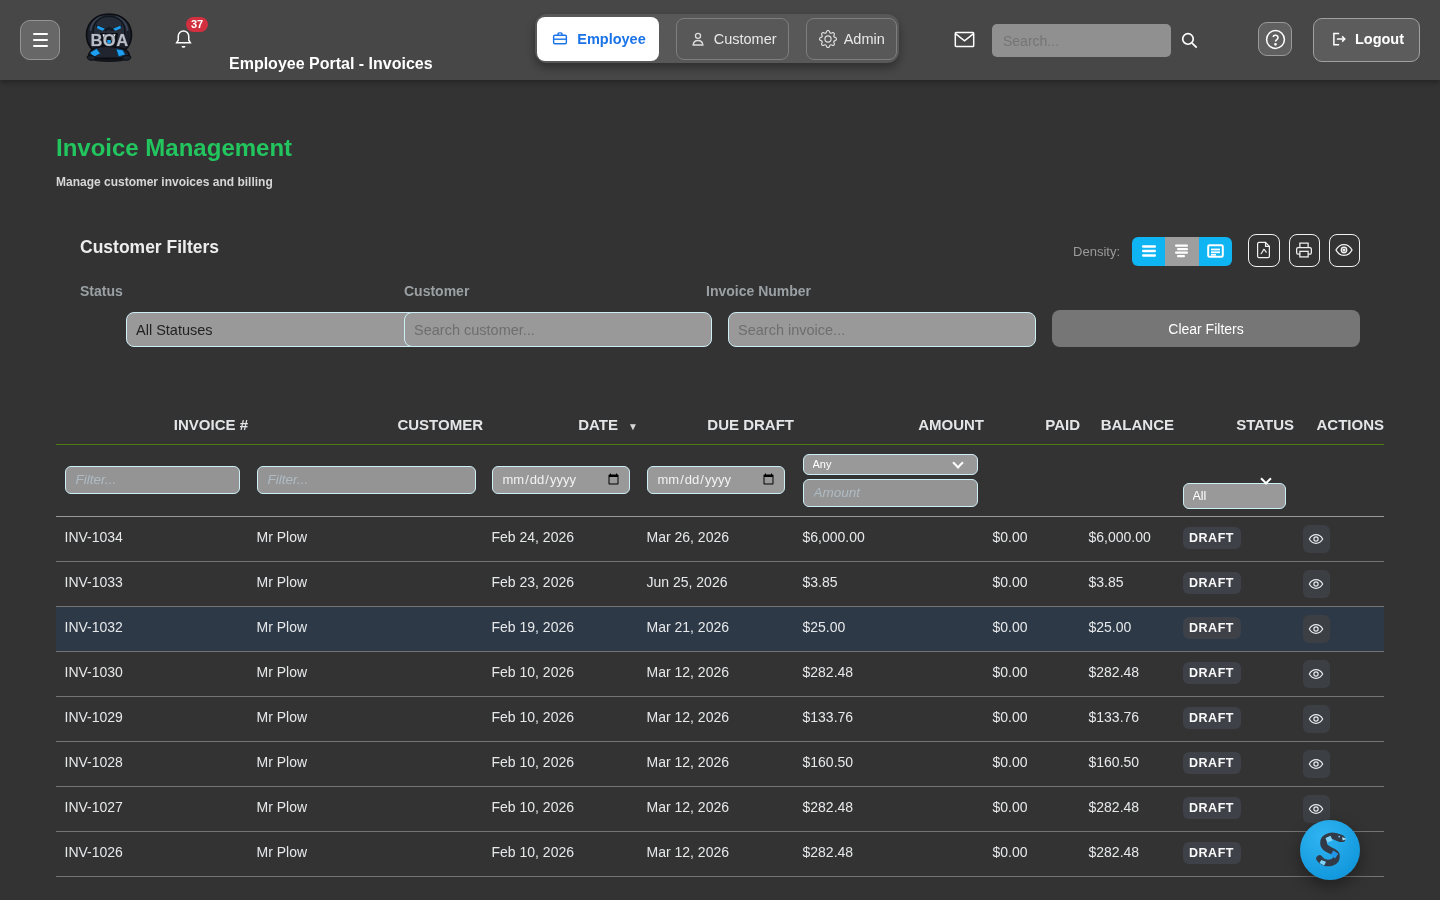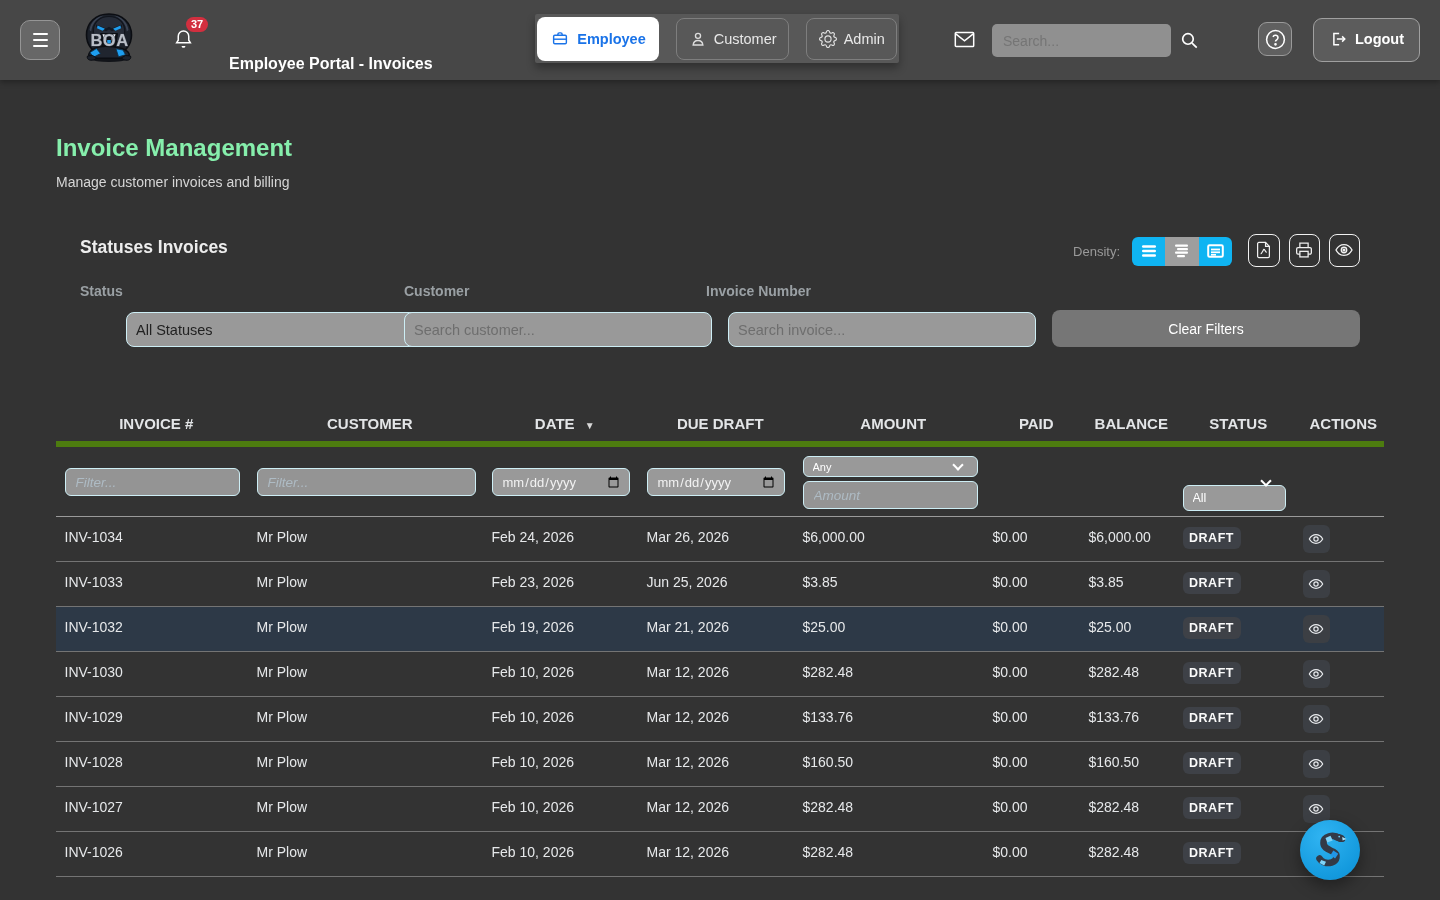--- a/index.html
+++ b/index.html
@@ -4,51 +4,51 @@
 * { margin:0; padding:0; box-sizing:border-box; }
 html,body { width:1440px; height:900px; overflow:hidden; background:#333333; font-family:"Liberation Sans", sans-serif; }
 
 .hdr { position:absolute; left:0; top:0; width:1440px; height:80px; background:#474747; box-shadow:0 2px 6px rgba(0,0,0,.35); }
 .burger { position:absolute; left:20px; top:20px; width:40px; height:40px; border-radius:10px; background:#676767; border:1px solid #959595; }
 .burger i { position:absolute; left:12px; width:15px; height:2.6px; border-radius:2px; background:#fff; }
 .logo { position:absolute; left:82px; top:12px; }
 .bellwrap { position:absolute; left:173px; top:28px; width:40px; height:30px; }
 .badge { position:absolute; left:13px; top:-11px; min-width:22px; height:15px; border-radius:8px; background:#d22f3f; color:#fff; font-size:11px; font-weight:bold; text-align:center; line-height:15px; }
 .htitle { position:absolute; left:229px; top:31px; font-size:16px; font-weight:bold; color:#fff;margin-top:24px; }
-.navgrp { position:absolute; left:535px; top:14px; height:49px; width:364px; background:#585858; border-radius:2px; box-shadow:0 5px 9px rgba(0,0,0,.32); display:flex; align-items:center; padding:12px 2px; gap:17px; }
+.navgrp { position:absolute; left:535px; top:14px; height:49px; width:364px; background:#585858; border-radius:12px; box-shadow:0 5px 9px rgba(0,0,0,.32); display:flex; align-items:center; padding:12px 2px; gap:17px; }
 .pill { display:flex; align-items:center; justify-content:center; gap:7px; height:42px; border-radius:8px; border:1px solid #7e7e7e; background:#585858; color:#e8e8e8; font-size:14.5px; font-family:inherit; }
 .pill.on { height:44px; background:#fff; border:none; color:#1a73e8; font-weight:bold; }
 .p-emp { width:128px; } .p-cus { width:119px; } .p-adm { width:95px; }
 .mailic { position:absolute; left:954px; top:31px; }
 .hsearch { position:absolute; left:992px; top:24px; width:179px; height:33px; border-radius:5px; border:none; background:#909090; font-size:14px; padding-left:11px; color:#333; font-family:inherit; }
 .hsearch::placeholder { color:#757575; opacity:1; }
 .magic { position:absolute; left:1181px; top:32px; }
 .helpbtn { position:absolute; left:1258px; top:22px; width:34px; height:34px; border-radius:9px; background:#606060; border:1.5px solid #9a9a9a; display:flex; align-items:center; justify-content:center; }
 .logoutbtn { position:absolute; left:1313px; top:18px; width:107px; height:44px; border-radius:9px; background:#5c5c5c; border:1.5px solid #a0a0a0; display:flex; align-items:center; justify-content:center; gap:8px; color:#fff; font-size:14.5px; font-weight:bold; font-family:inherit; padding-bottom:3px; }
 
-.h1 { position:absolute; left:56px; top:134px; font-size:24px; line-height:28px; font-weight:bold; color:#86efac; }
-.sub { position:absolute; left:56px; top:172px; font-size:14px; line-height:21px; color:#d6d6d6; }
+.h1 { position:absolute; left:56px; top:134px; font-size:24px; line-height:28px; font-weight:bold; color:#22c55e; }
+.sub { position:absolute; left:56px; top:172px; font-size:12px; line-height:21px; color:#d6d6d6;font-weight:bold; }
 .h2 { position:absolute; left:80px; top:237px; font-size:17.5px; font-weight:bold; color:#ededed; }
 
 .denslabel { position:absolute; left:1020px; top:244px; width:100px; text-align:right; font-size:13px; color:#9a9a9a; }
 .densgrp { position:absolute; left:1132px; top:237px; width:100px; height:28.5px; border-radius:6px; overflow:hidden; display:flex; }
 .densgrp .seg { width:33.4px; height:100%; display:flex; align-items:center; justify-content:center; background:#0fb4f2; }
 .densgrp .seg.mid { background:#9e9e9e; }
 .tbtn { position:absolute; top:234px; width:31.5px; height:32.5px; border-radius:8px; border:1.5px solid #f0f0f0; background:transparent; display:flex; align-items:center; justify-content:center; }
 
 .flabel { position:absolute; top:283px; font-size:14px; font-weight:bold; color:#9aa0a4; }
 .fctl { position:absolute; top:312px; width:308px; height:35px; border-radius:8px; border:1px solid #cdeef5; background:#999999; font-size:14.5px; font-family:inherit; padding:0 9px; color:#222; }
 .fctl::placeholder { color:#6e6e6e; opacity:1; }
 select.fctl { appearance:none; -webkit-appearance:none; }
 .clearbtn { position:absolute; left:1052px; top:310px; width:308px; height:37px; border-radius:8px; border:none; background:#767676; color:#fff; font-size:14px; font-family:inherit; }
 
 .tblwrap { position:absolute; left:56px; top:406px; width:1328px; }
 table { border-collapse:collapse; table-layout:fixed; width:1328px; }
 col.c1{width:192px} col.c2{width:235px} col.c3{width:155px} col.c4{width:156px} col.c5{width:190px} col.c6{width:96px} col.c7{width:94px} col.c8{width:120px} col.c9{width:90px}
-th { height:38px; text-align:center; vertical-align:middle; padding:0 0 0 8.5px; font-size:15px; color:#e3e5e7; border-bottom:6px solid #4d7c0f; white-space:nowrap; }
+th { height:38px; text-align:right; vertical-align:middle; padding:0 0 0 8.5px; font-size:15px; color:#e3e5e7; border-bottom:1px solid #4d7c0f; white-space:nowrap; }
 tr.frow td { height:72px; border-bottom:1px solid #9a9a9a; position:relative; }
 tbody td { height:45px; border-bottom:1px solid #747474; font-size:14px; color:#e6e8ea; padding:0 0 3px 8.5px; vertical-align:middle; white-space:nowrap; }
 tr.hl td { background:#2d3947; }
 .sorticon { font-size:10px; margin-left:6px; color:#d8d8d8; }
 
 .g-inp { position:absolute; top:21px; left:8.5px; height:28px; border-radius:6px; border:1px solid #cdeef5; background:#949494; font-size:13.5px; font-style:italic; font-family:inherit; padding:0 10px; color:#333; }
 .g-inp::placeholder { color:#aebbc4; opacity:1; font-style:italic; }
 .g-date { position:absolute; top:21px; left:8.5px; height:28px; width:138px; border-radius:6px; border:1px solid #cdeef5; background:#999; font-size:13px; font-family:inherit; padding:0 7px 0 9px; color:#f2f2f2; }
 .g-sel { position:absolute; left:8.5px; border-radius:6px; border:1px solid #cdeef5; background:#999; font-size:12.5px; font-family:inherit; padding:0 9px; color:#fff; appearance:none; -webkit-appearance:none; }
 .chev { position:absolute; width:8px; height:8px; border-right:2px solid #fff; border-bottom:2px solid #fff; transform:rotate(45deg); pointer-events:none; }
@@ -125,21 +125,21 @@
     </div>
   <div class="logoutbtn"><svg width="18" height="18" viewBox="0 0 24 24" fill="none" stroke="#fff" stroke-width="2">
         <path d="M13.5 4.5H6.5v15h7"></path>
         <path d="M10.5 12h10"></path>
         <path d="M17.5 8.5l3.5 3.5-3.5 3.5"></path>
       </svg>Logout</div>
 </div>
 
 <div class="h1">Invoice Management</div>
 <div class="sub">Manage customer invoices and billing</div>
-<div class="h2">Statuses Invoices</div>
+<div class="h2">Customer Filters</div>
 
 <div class="denslabel">Density:</div>
 <div class="densgrp">
   <div class="seg">
       <svg width="16" height="14" viewBox="0 0 16 14">
         <g fill="#fff">
           <rect x="1" y="1.2" width="14" height="2.5" rx="1.2"></rect>
           <rect x="1" y="5.7" width="14" height="2.5" rx="1.2"></rect>
           <rect x="1" y="10.2" width="14" height="2.5" rx="1.2"></rect>
         </g>

